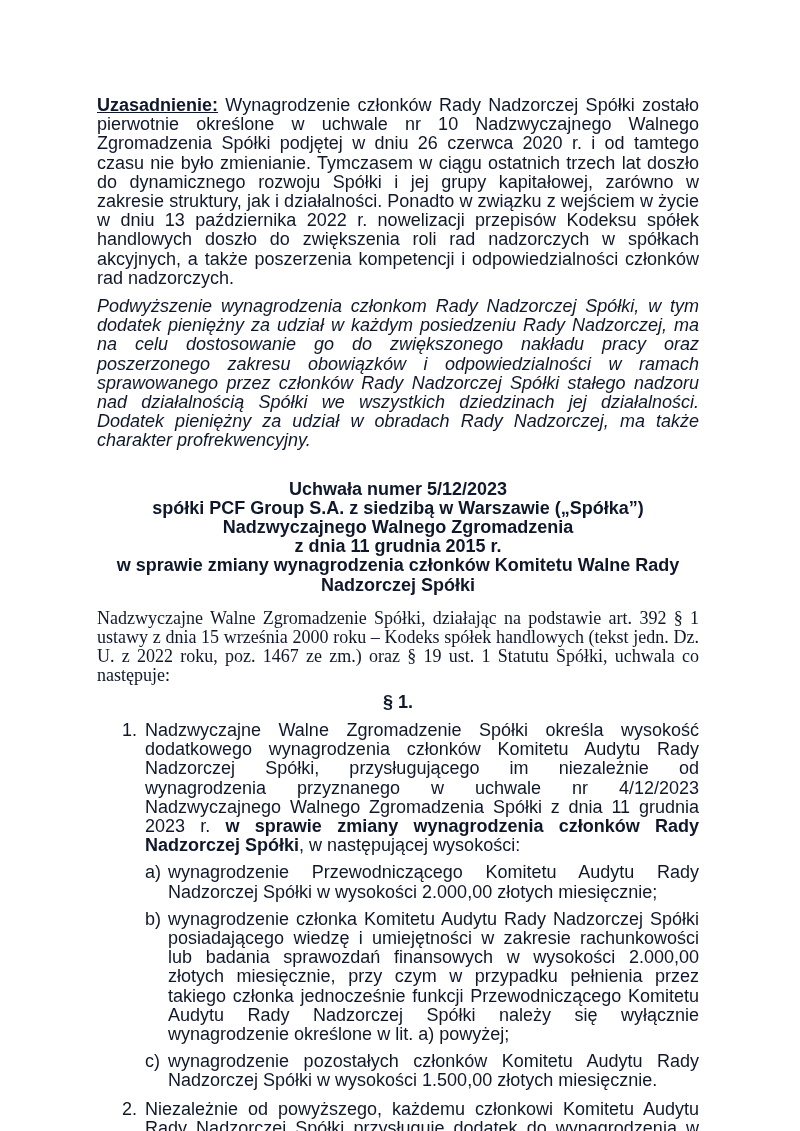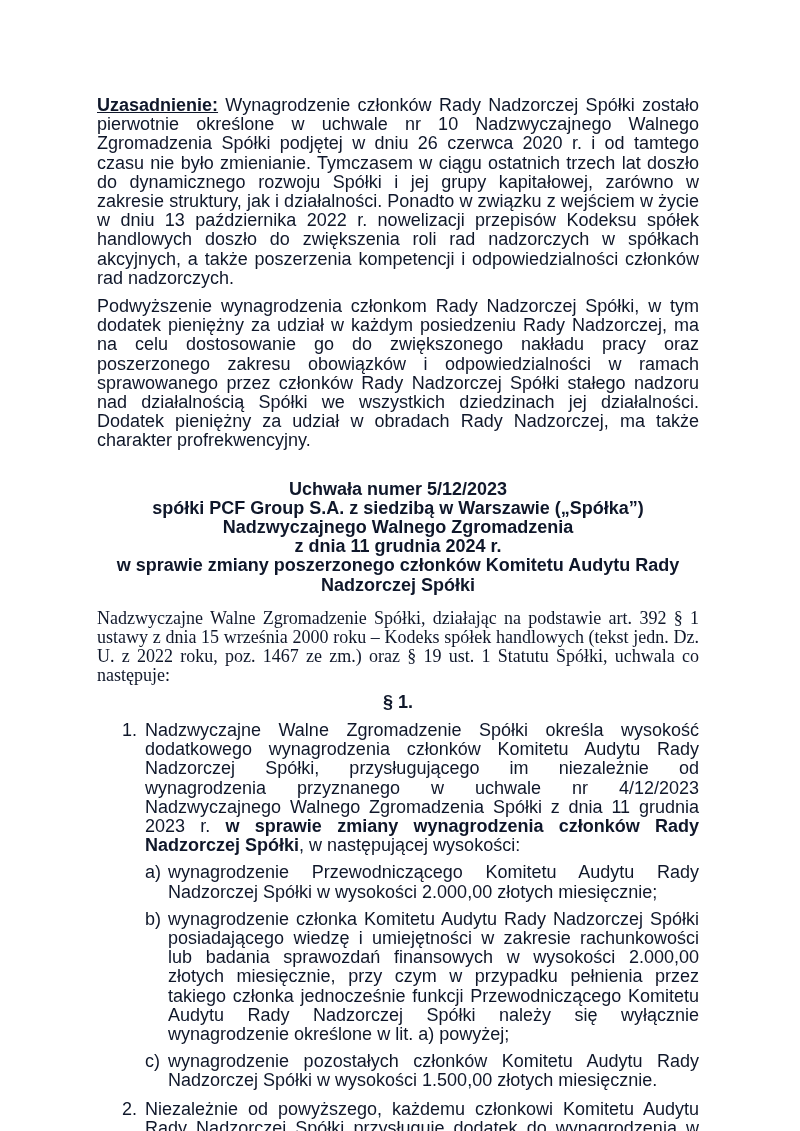--- a/index.html
+++ b/index.html
@@ -5,21 +5,21 @@
   html, body { margin: 0; padding: 0; background: #ffffff; }
   body { width: 800px; height: 1131px; position: relative; overflow: hidden; }
   .page {
     position: absolute; left: 97px; top: 96px; width: 602px;
     font-family: "Liberation Sans", sans-serif;
     font-size: 18px; line-height: 19.2px; color: #0f172a;
   }
   p { margin: 0; }
   .just { text-align: justify; }
   .para1 { margin-bottom: 9px; }
-  .para2 { margin-bottom: 4px; }
+  .para2 { margin-bottom: 4px; font-style: italic; }
   .label-underline { text-decoration: underline; font-weight: bold; }
   .title-block { margin-top: 29px; text-align: center; font-weight: bold; }
   .title-block div { line-height: 19.2px; }
   .preamble { margin-top: 14px; font-family: Liberation Serif, serif; }
   .section-mark { text-align: center; font-weight: bold; margin-top: 7px; }
   ol.main { list-style: none; margin: 9px 0 0 0; padding: 0; }
   ol.main > li { position: relative; padding-left: 48px; margin-bottom: 9px; }
   ol.main > li > .num { position: absolute; left: 25px; top: 0; }
   ol.sub { list-style: none; margin: 8px 0 0 0; padding: 0; }
   ol.sub > li { position: relative; padding-left: 23px; margin-bottom: 8px; }
@@ -32,22 +32,22 @@
 <div class="page">
 
   <p class="just para1"><span class="label-underline">Uzasadnienie:</span><span> Wynagrodzenie członków Rady Nadzorczej Spółki zostało pierwotnie określone w uchwale nr 10 Nadzwyczajnego Walnego Zgromadzenia Spółki podjętej w dniu 26 czerwca 2020 r. i od tamtego czasu nie było zmienianie. Tymczasem w ciągu ostatnich trzech lat doszło do dynamicznego rozwoju Spółki i jej grupy kapitałowej, zarówno w zakresie struktury, jak i działalności. Ponadto w związku z wejściem w życie w dniu 13 października 2022 r. nowelizacji przepisów Kodeksu spółek handlowych doszło do zwiększenia roli rad nadzorczych w spółkach akcyjnych, a także poszerzenia kompetencji i odpowiedzialności członków rad nadzorczych.</span></p>
 
   <p class="just para2">Podwyższenie wynagrodzenia członkom Rady Nadzorczej Spółki, w tym dodatek pieniężny za udział w każdym posiedzeniu Rady Nadzorczej, ma na celu dostosowanie go do zwiększonego nakładu pracy oraz poszerzonego zakresu obowiązków i odpowiedzialności w ramach sprawowanego przez członków Rady Nadzorczej Spółki stałego nadzoru nad działalnością Spółki we wszystkich dziedzinach jej działalności. Dodatek pieniężny za udział w obradach Rady Nadzorczej, ma także charakter profrekwencyjny.</p>
 
   <div class="title-block">
     <div>Uchwała numer 5/12/2023</div>
     <div>spółki PCF Group S.A. z siedzibą w Warszawie („Spółka”)</div>
     <div>Nadzwyczajnego Walnego Zgromadzenia</div>
-    <div>z dnia 11 grudnia 2024 r.</div>
-    <div>w sprawie zmiany poszerzonego członków Komitetu Audytu Rady Nadzorczej Spółki</div>
+    <div>z dnia 11 grudnia 2015 r.</div>
+    <div>w sprawie zmiany wynagrodzenia członków Komitetu Walne Rady Nadzorczej Spółki</div>
   </div>
 
   <p class="just preamble">Nadzwyczajne Walne Zgromadzenie Spółki, działając na podstawie art. 392 § 1 ustawy z dnia 15 września 2000 roku – Kodeks spółek handlowych (tekst jedn. Dz. U. z 2022 roku, poz. 1467 ze zm.) oraz § 19 ust. 1 Statutu Spółki, uchwala co następuje:</p>
 
   <div class="section-mark">§ 1.</div>
 
   <ol class="main">
     <li>
       <span class="num">1.</span>
       <p class="just"><span>Nadzwyczajne Walne Zgromadzenie Spółki określa wysokość dodatkowego wynagrodzenia członków Komitetu Audytu Rady Nadzorczej Spółki, przysługującego im niezależnie od wynagrodzenia przyznanego w uchwale nr 4/12/2023 Nadzwyczajnego Walnego Zgromadzenia Spółki z dnia 11 grudnia 2023 r. </span><b>w sprawie zmiany wynagrodzenia członków Rady Nadzorczej Spółki</b><span>, w następującej wysokości:</span></p>

